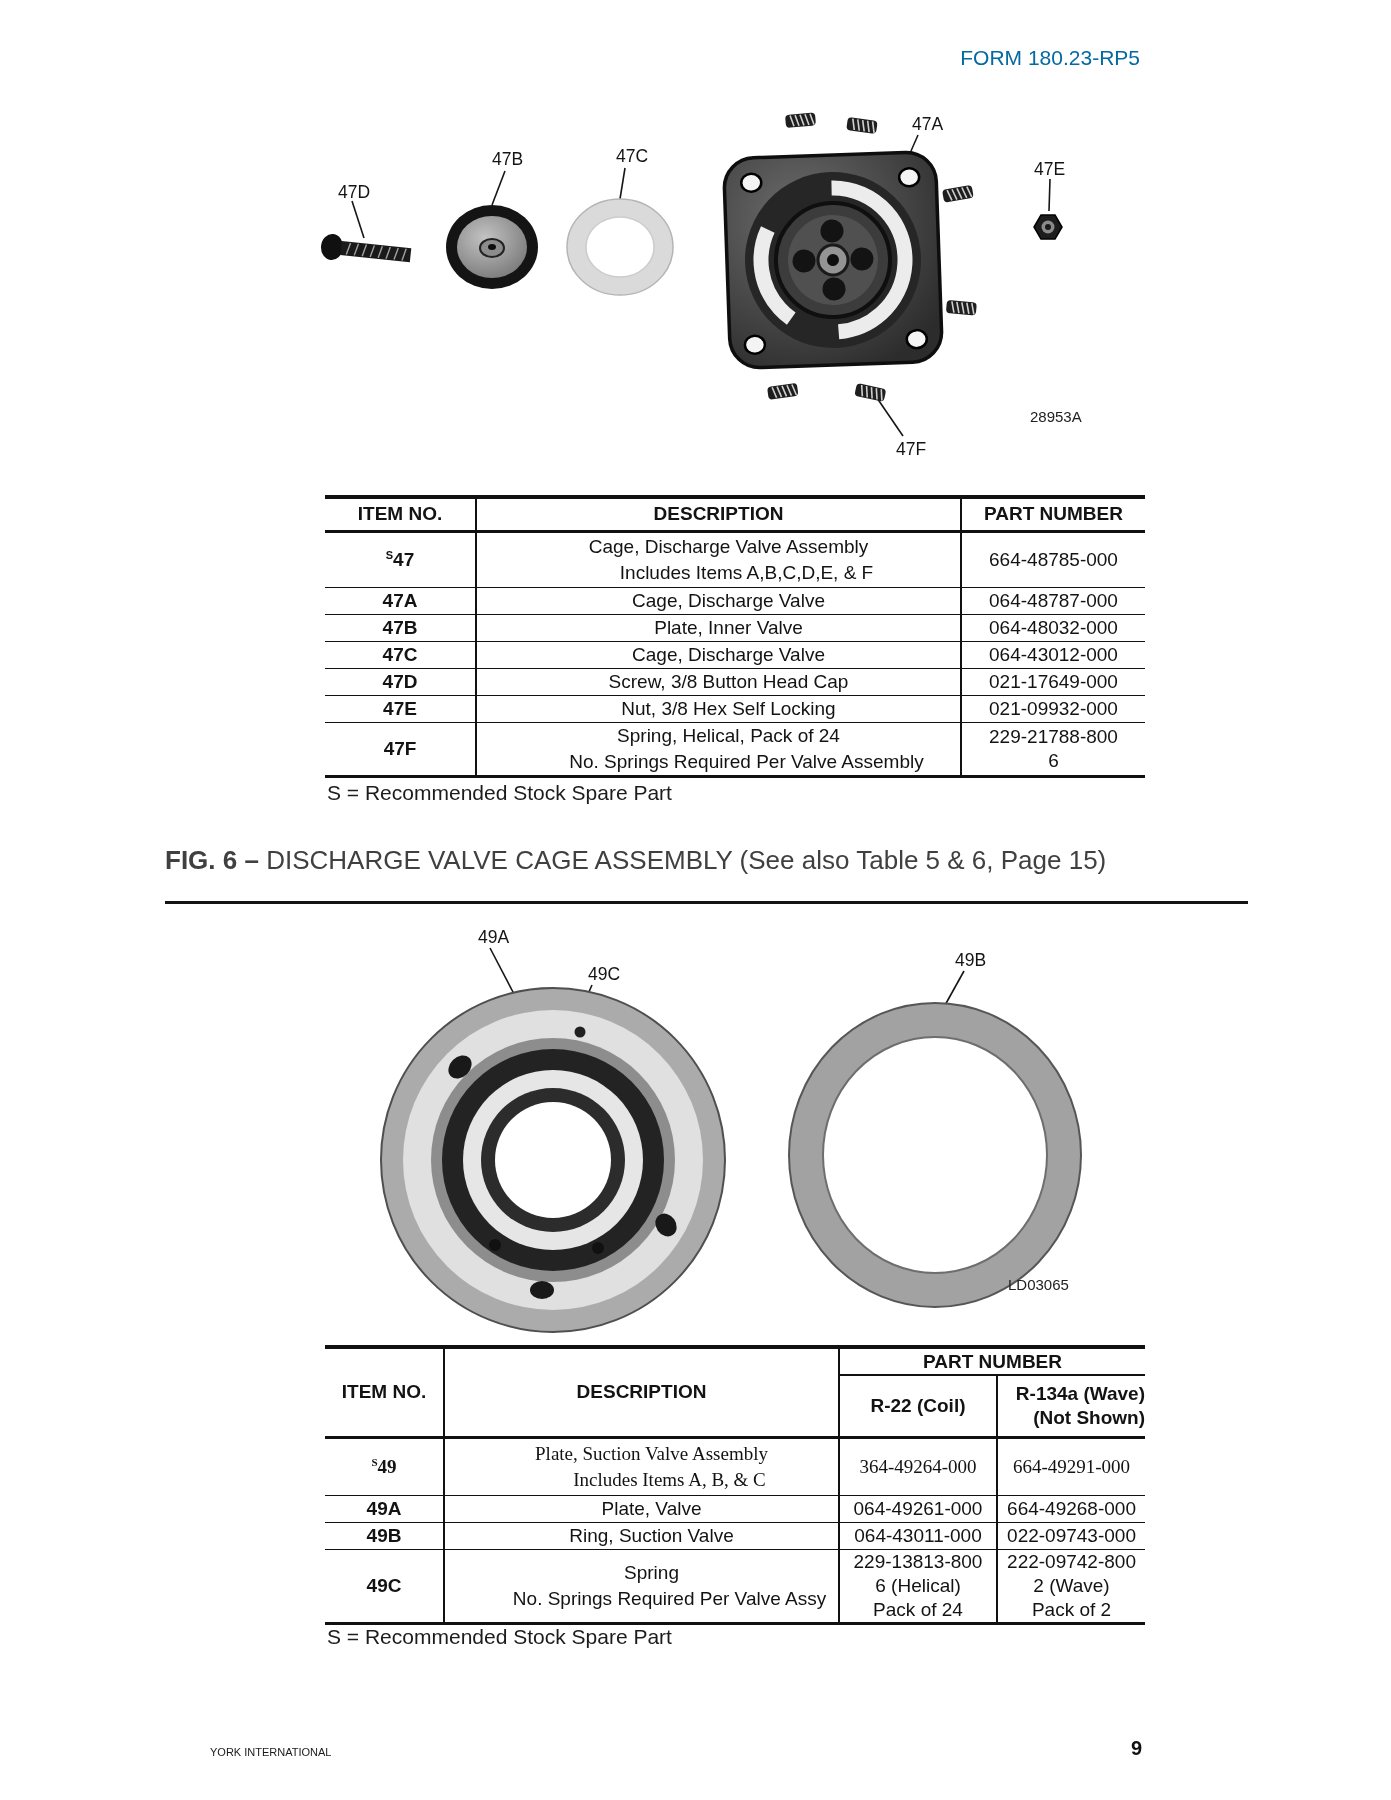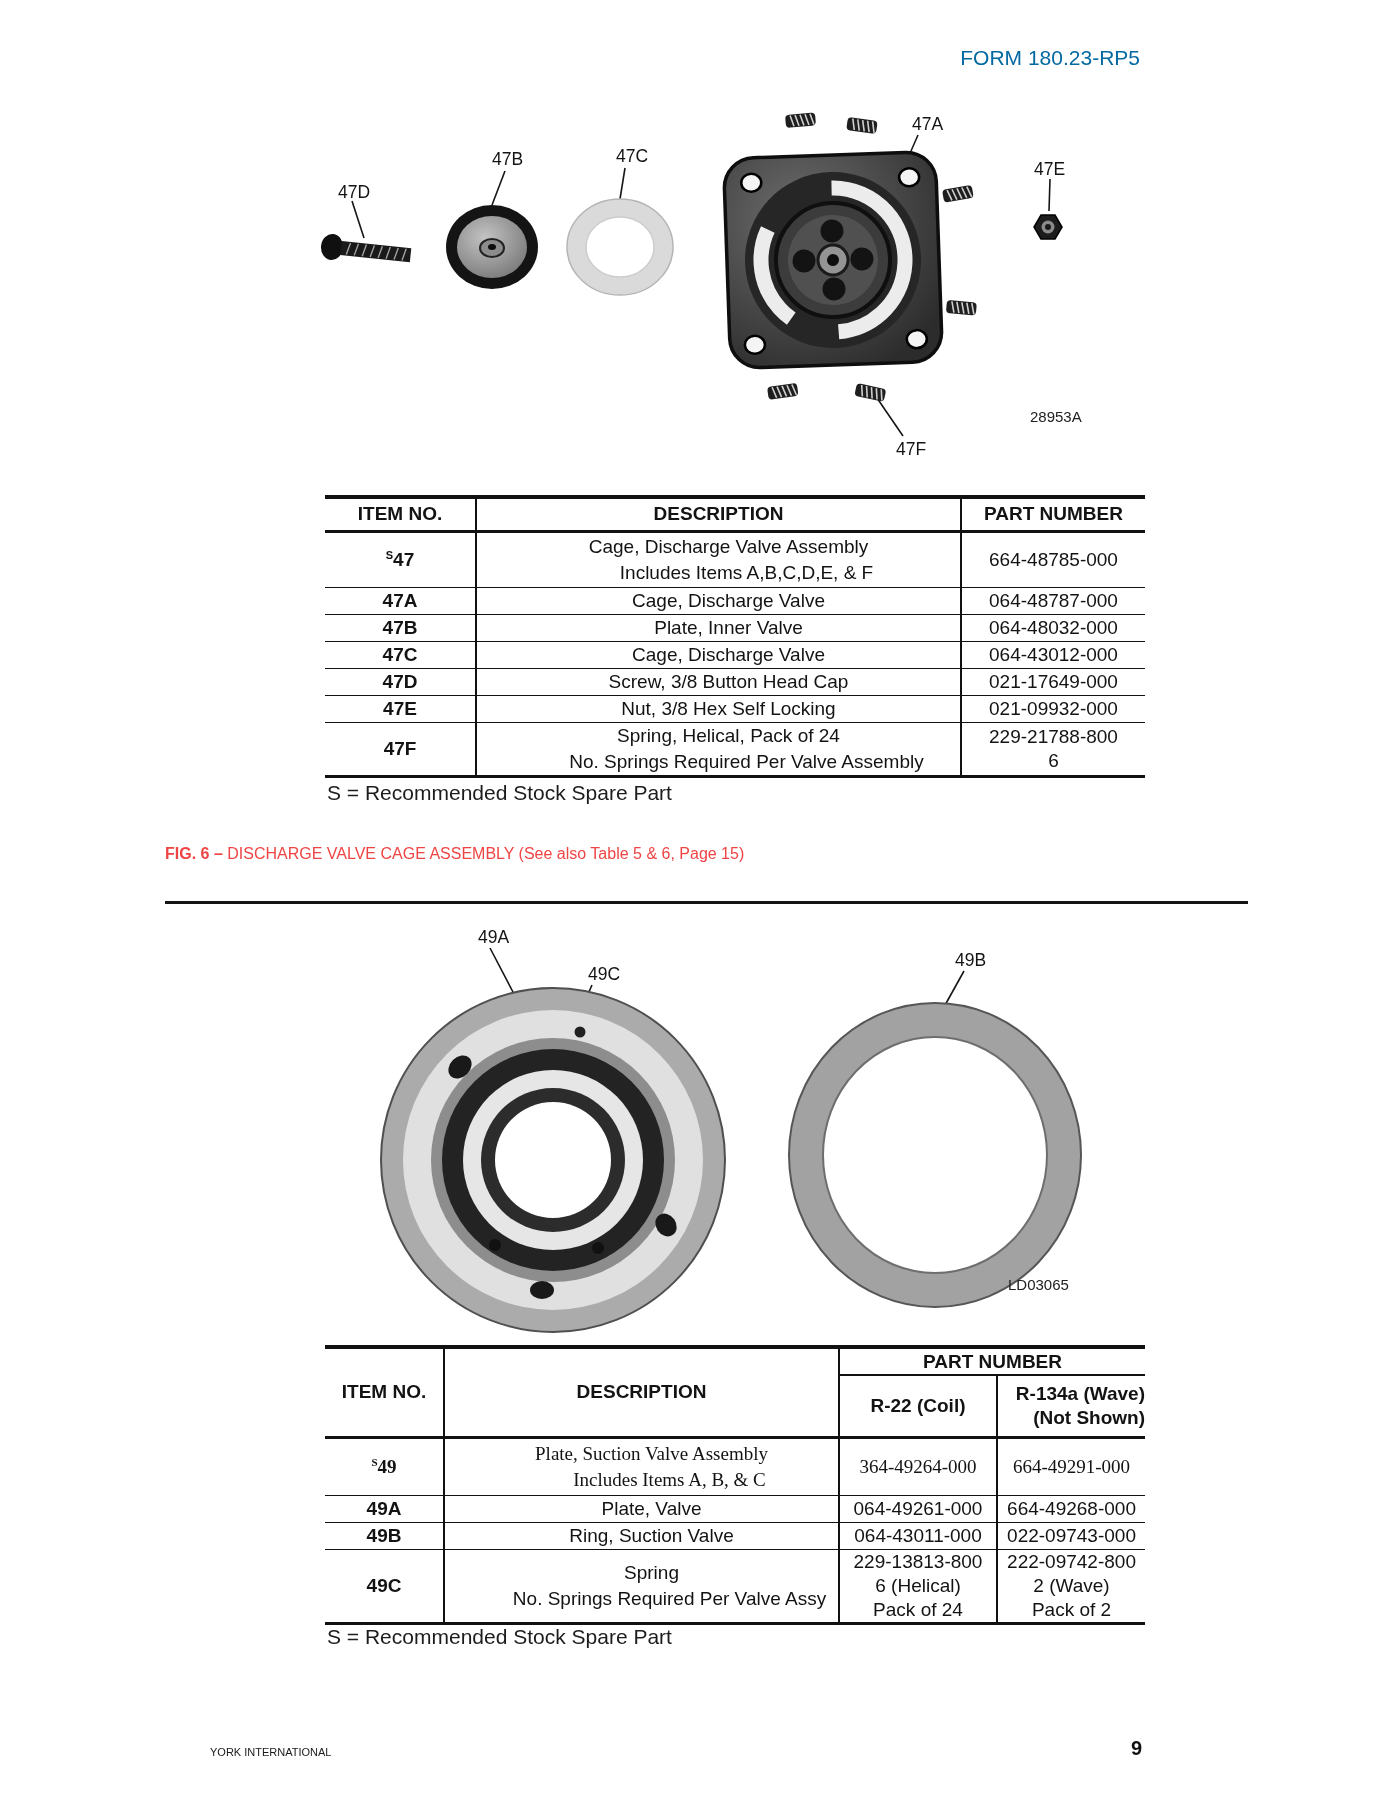--- a/index.html
+++ b/index.html
@@ -3,21 +3,21 @@
 <meta charset="utf-8">
 <style>
   html,body{margin:0;padding:0;background:#ffffff;}
   #page{
     position:relative; width:1391px; height:1800px; background:#ffffff;
     font-family:"Liberation Sans", sans-serif; color:#161616; overflow:hidden;
   }
   .form-num{position:absolute; right:251px; font-size:21px; color:#0369a1;}
   .footer-left{position:absolute; font-size:11px; color:#1a1a1a;margin-left:45px;}
   .page-num{position:absolute; right:249px; font-size:20px; font-weight:bold; color:#111;}
-  .caption{position:absolute; font-size:16px; color:#ef4444; white-space:nowrap;}
+  .caption{position:absolute; font-size:26px; color:#404040; white-space:nowrap;}
   .caption .capb{font-weight:bold;}
   .rule{position:absolute; height:3px; background:#141414;}
   .footnote{position:absolute; font-size:21px; color:#1c1c1c;}
 
   
   table.parts{
     position:absolute; border-collapse:collapse; table-layout:fixed;
     font-size:19px; color:#131313;
     border-top:4px solid #111; border-bottom:3.5px solid #111;
   }

